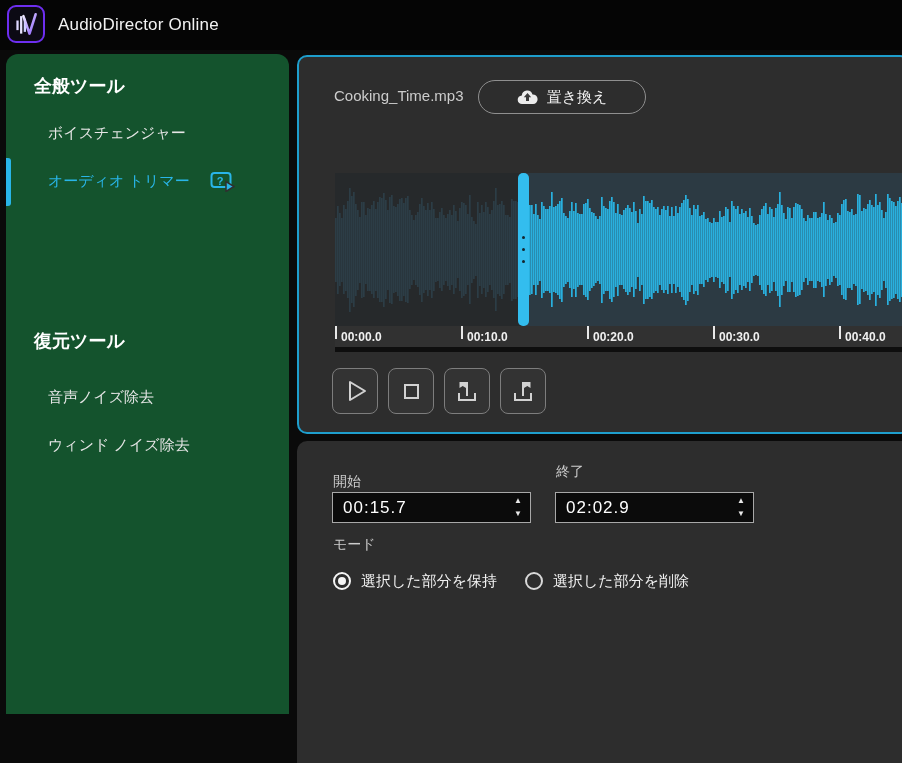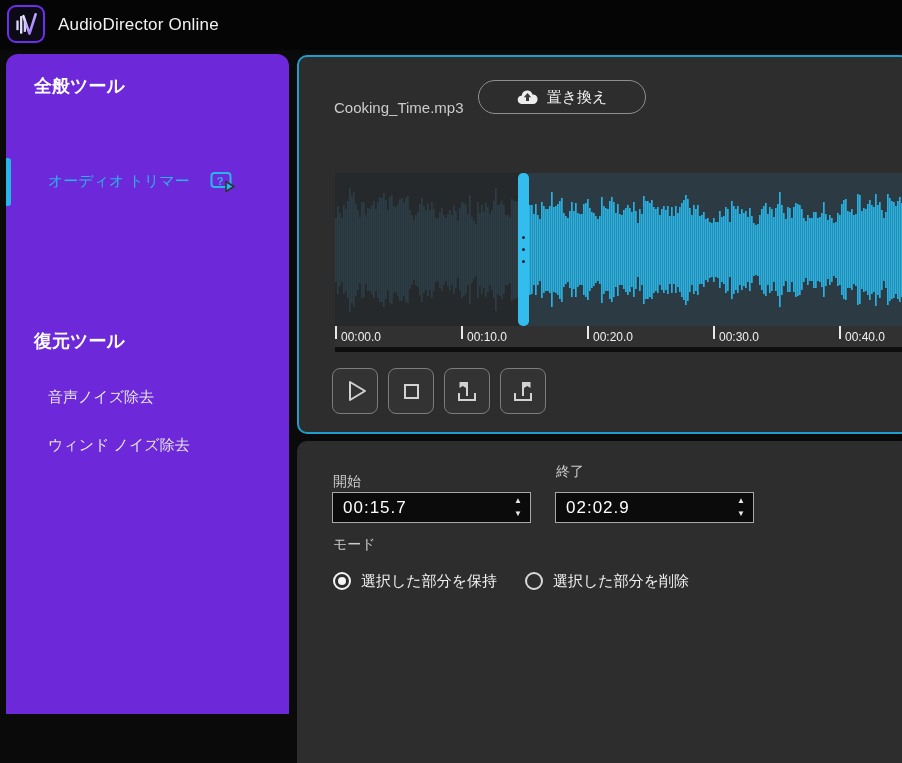--- a/index.html
+++ b/index.html
@@ -10,53 +10,53 @@
   
   .topbar { position:absolute; left:0; top:0; width:902px; height:50px; background:#050505; }
   .app-logo { position:absolute; left:7px; top:5px; width:38px; height:38px;
               border:2px solid #6d2ef0; border-radius:9px; background:#0c0a14;
               display:flex; align-items:center; justify-content:center; }
   .app-title { position:absolute; left:58px; top:0; height:50px; display:flex; align-items:center;
                color:#f2f2f2; font-size:17px; letter-spacing:.2px; }
 
   
   .sidebar { position:absolute; left:6px; top:54px; width:283px; height:660px;
-             background:#6d28d9; border-radius:12px 12px 0 0; }
+             background:#14532d; border-radius:12px 12px 0 0; }
   .srow { position:absolute; left:0; width:100%; height:32px; display:flex; align-items:center; }
   .srow.title { padding-left:28px; color:#ffffff; font-size:18px; font-weight:bold; }
   .srow.item  { padding-left:42px; color:#e6e6e6; font-size:15px; cursor:pointer; }
   .srow.item.active { color:#29b5e8; }
   .active-bar { position:absolute; left:0; top:104px; width:5px; height:48px;
                 background:#29b5e8; border-radius:0 3px 3px 0; }
   .help-icon { margin-left:20px; display:inline-flex; }
 
   
   .panel-top { position:absolute; left:297px; top:55px; width:613px; height:379px;
                background:#2d2d2d; border:2px solid #1e9ecd; border-radius:10px; }
   .panel-bottom { position:absolute; left:297px; top:441px; width:613px; height:322px;
                   background:#2d2d2d; border-radius:10px 0 0 0; }
 
-  .file-name { position:absolute; left:35px; top:30px; color:#cccccc; font-size:15px;margin-top:12px; }
+  .file-name { position:absolute; left:35px; top:30px; color:#cccccc; font-size:15px; }
   .replace-btn { position:absolute; left:179px; top:23px; width:168px; height:34px;
                  border:1px solid #8f8f8f; border-radius:18px; background:transparent;
                  display:flex; align-items:center; justify-content:center; gap:9px;
                  color:#f2f2f2; font-size:15px; cursor:pointer; }
 
   
   .wave-widget { position:absolute; left:36px; top:116px; width:574px; }
   .wave-area { position:relative; width:574px; height:153px; background:#26292b; overflow:hidden; }
   .wave-bg-selected { position:absolute; top:0; bottom:0; background:#2c3a43; }
   .wave-svg { position:absolute; left:0; top:0; }
   .trim-handle { position:absolute; top:0; height:153px; width:11px; background:#33bdee;
                  border-radius:5px; cursor:ew-resize; }
   .trim-handle .dot { position:absolute; left:4px; width:3px; height:3px; border-radius:50%;
                       background:#15272f; }
   .ruler { position:relative; width:574px; height:21px; background:#313131; overflow:hidden; }
   .ruler .tick { position:absolute; top:0; width:2px; height:13px; background:#e8e8e8; }
-  .ruler .tick-label { position:absolute; top:4px; color:#f0f0f0; font-size:12px; font-weight:normal; }
+  .ruler .tick-label { position:absolute; top:4px; color:#f0f0f0; font-size:12px; font-weight:bold; }
   .wave-baseline { width:574px; height:5px; background:#0e0e0e; }
 
   
   .transport { position:absolute; left:33px; top:311px; display:flex; gap:10px; }
   .t-btn { width:46px; height:46px; background:#333333; border:1px solid #7d7d7d;
            border-radius:8px; display:flex; align-items:center; justify-content:center; cursor:pointer; }
 
   
   .field-label { position:absolute; color:#cccccc; font-size:14px; }
   .time-field { position:absolute; width:199px; height:31px; background:#0b0b0b;
@@ -97,20 +97,23 @@
       </svg>
     </div>
     <div class="app-title">AudioDirector Online</div>
   </div>
 
   <div class="sidebar">
     <div class="active-bar"></div>
 
     <div class="srow title" style="top:16px">全般ツール</div>
 
+    <div class="srow item" style="top:63px">
+      <span>ボイスチェンジャー</span>
+    </div>
 
     <div class="srow item active" style="top:111px">
       <span>オーディオ トリマー</span>
       <span class="help-icon">
         <svg width="25" height="21" viewBox="0 0 25 21">
           <rect x="1.5" y="2" width="19" height="14" rx="3" fill="none" stroke="#29b5e8" stroke-width="2"></rect>
           <text x="10" y="13.5" font-size="11" font-weight="bold" fill="#29b5e8" text-anchor="middle" font-family="Liberation Sans, sans-serif">?</text>
           <polygon points="16,10.5 16,20.5 24,15.5" fill="#29b5e8" stroke="#2f2f2f" stroke-width="1.5"></polygon>
         </svg>
       </span>

